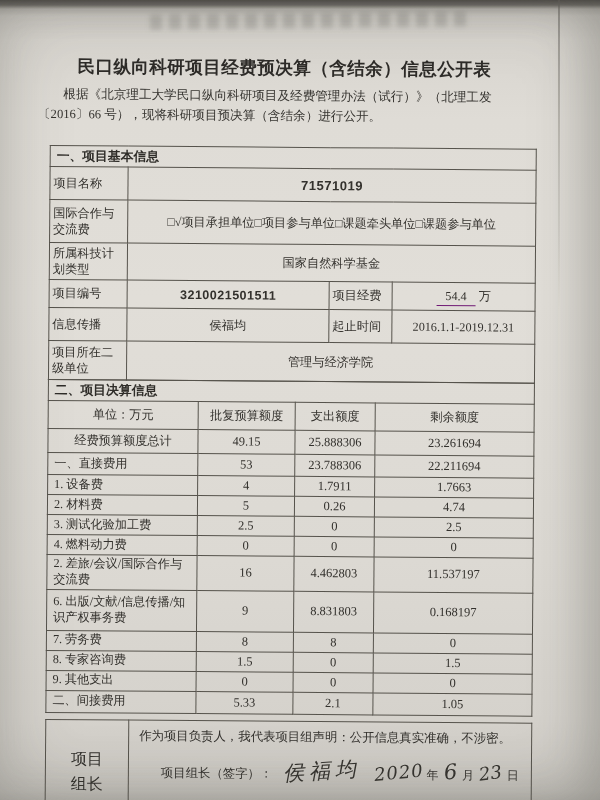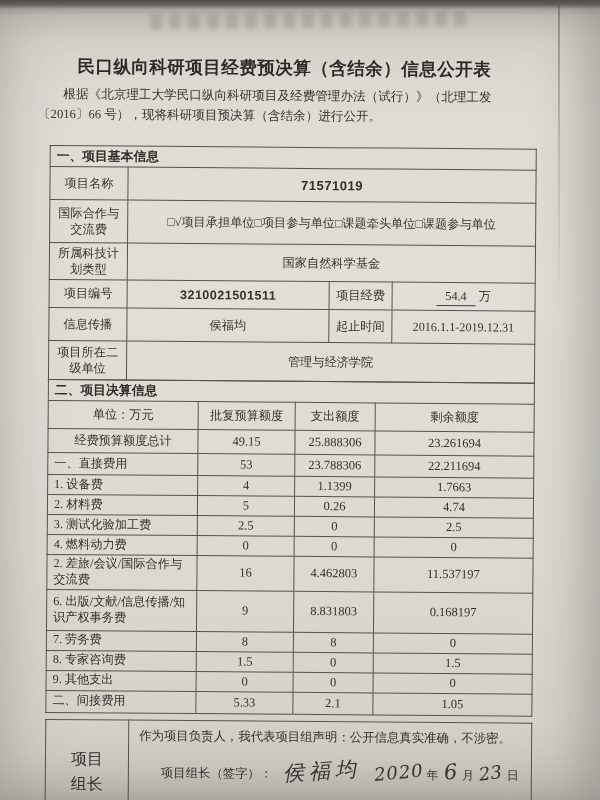--- a/index.html
+++ b/index.html
@@ -49,21 +49,21 @@
   table{border-collapse:collapse;width:486px;table-layout:fixed;}
   td,th{
     border:1px solid #56534c;
     font-size:12.2px;font-weight:normal;
     padding:1px 3px;vertical-align:middle;color:#33312d;
     overflow:hidden;
   }
   .sec-header{
     font-weight:bold;font-size:12.8px;text-align:left;padding-left:6px;color:#2f2d29;
   }
-  .lbl{text-align:center;line-height:1.35;}
+  .lbl{text-align:left;line-height:1.35;}
   .val{text-align:center;}
   .num-bold{font-family:"Liberation Sans","DejaVu Sans",sans-serif;font-weight:bold;font-size:13px;letter-spacing:.5px;}
   .amount{text-align:center;font-size:12.5px;}
   .exp-label{text-align:left;padding-left:6px;line-height:1.3;}
   .exp-center{text-align:center;}
   tr.h-sec1{height:21px;} tr.h-name{height:33px;} tr.h-role{height:43px;}
   tr.h-prog{height:37px;} tr.h-projno{height:28px;} tr.h-leader{height:33px;}
   tr.h-dept{height:39px;}
   tr.h-sec2{height:21px;} tr.h-colhead{height:28px;} tr.h-total{height:24px;}
   tr.h-cat{height:22px;} tr.h-item{height:20px;} tr.h-item2{height:33px;} tr.h-item3{height:41px;}
@@ -169,21 +169,21 @@
       </tr>
       <tr class="h-cat">
         <td class="exp-label">一、直接费用</td>
         <td class="amount">53</td>
         <td class="amount">23.788306</td>
         <td class="amount">22.211694</td>
       </tr>
       <tr class="h-item">
         <td class="exp-label">1. 设备费</td>
         <td class="amount">4</td>
-        <td class="amount">1.1399</td>
+        <td class="amount">1.7911</td>
         <td class="amount">1.7663</td>
       </tr>
       <tr class="h-item">
         <td class="exp-label">2. 材料费</td>
         <td class="amount">5</td>
         <td class="amount">0.26</td>
         <td class="amount">4.74</td>
       </tr>
       <tr class="h-item">
         <td class="exp-label">3. 测试化验加工费</td>

